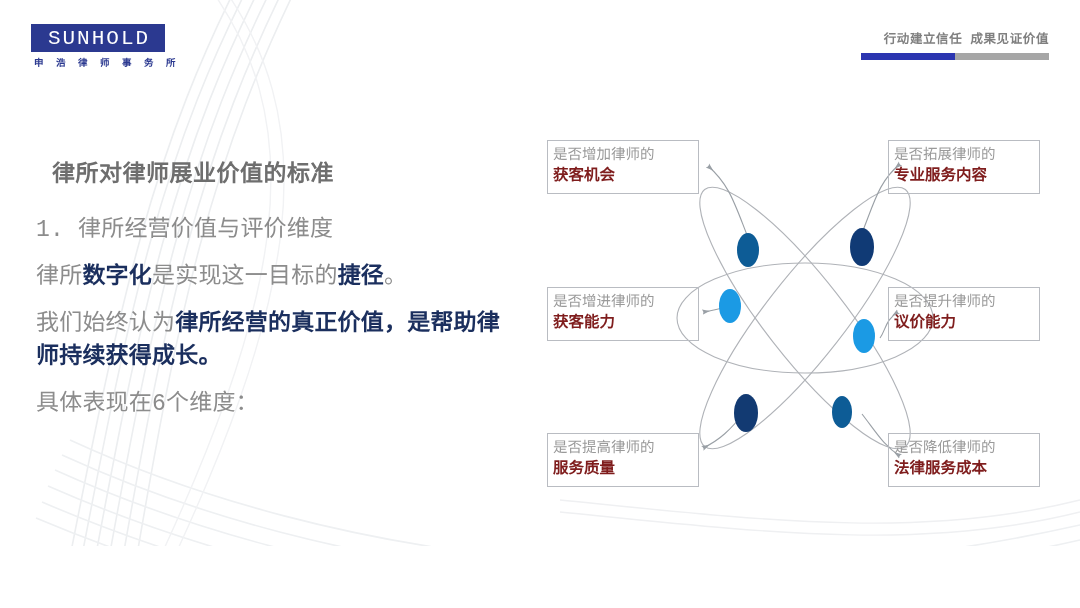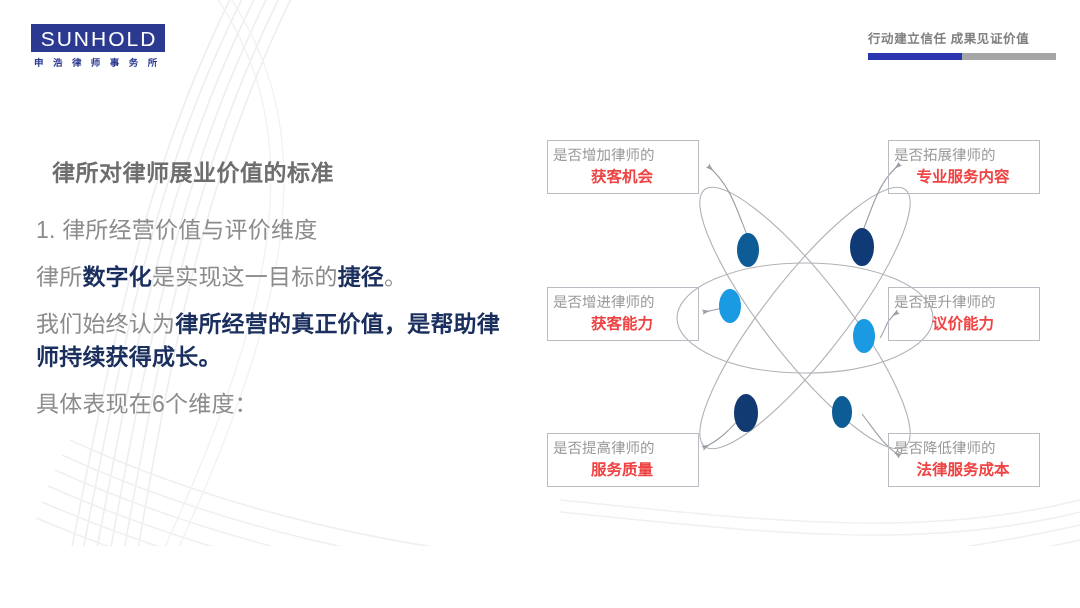--- a/index.html
+++ b/index.html
@@ -10,20 +10,21 @@
   }
   body {
     font-family: "Liberation Sans", "DejaVu Sans", sans-serif;
   }
   #slide {
     position: relative;
     width: 1080px;
     height: 546px;
     background: #ffffff;
     overflow: hidden;
+    font-family: Liberation Mono, monospace;
   }
 
   
   #bg-ribbon {
     position: absolute;
     left: 0; top: 0;
     width: 1080px; height: 608px;
     pointer-events: none;
     z-index: 0;
   }
@@ -59,22 +60,23 @@
     font-size: 9.5px;
     font-weight: bold;
     letter-spacing: 3.4px;
     padding-left: 3px;
     white-space: nowrap;
   }
 
   
   #tagline-wrap {
     position: absolute;
-    right: 24px;
+    right: 31px;
     top: 28px;
+    text-align: right;
     z-index: 5;
   }
   #tagline-text {
     color: #808080;
     font-size: 12.5px;
     font-weight: bold;
     letter-spacing: 0.6px;
     white-space: nowrap;
   }
   #tagline-bar {
@@ -138,25 +140,24 @@
     padding: 4px 7px 3px 5px;
   }
   .label-line1 {
     font-size: 14.5px;
     color: #9a9a9a;
     line-height: 1.45;
     white-space: nowrap;
   }
   .label-line2 {
     font-size: 15.5px;
-    color: #ef4444;
+    color: #7f1d1d;
     font-weight: bold;
     line-height: 1.4;
     white-space: nowrap;
-    text-align: center;
   }
   #box-0 { left: 7px;   top: 10px;  }
   #box-1 { left: 348px; top: 10px;  }
   #box-2 { left: 7px;   top: 157px; }
   #box-3 { left: 348px; top: 157px; }
   #box-4 { left: 7px;   top: 303px; }
   #box-5 { left: 348px; top: 303px; }
 </style>
 </head>
 <body>

